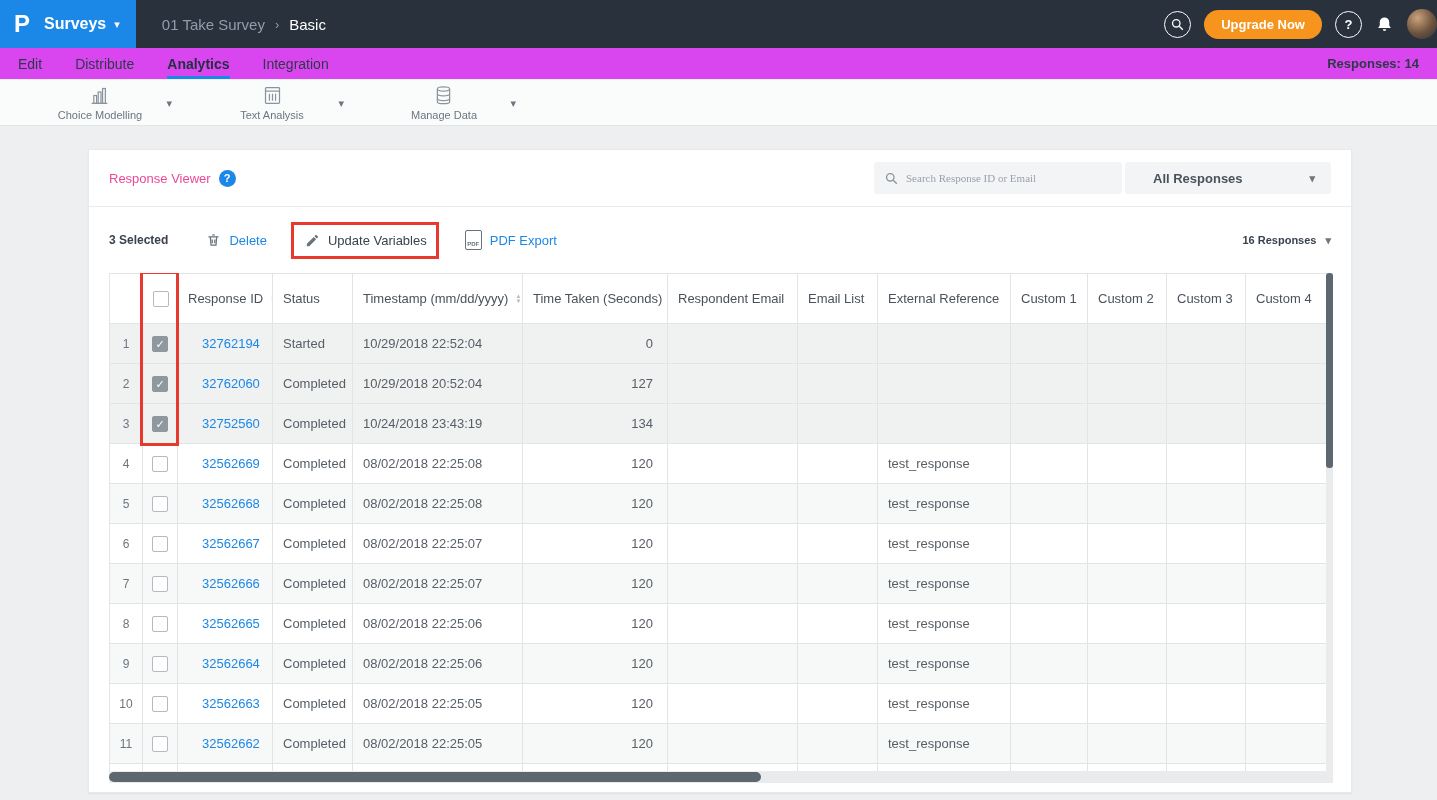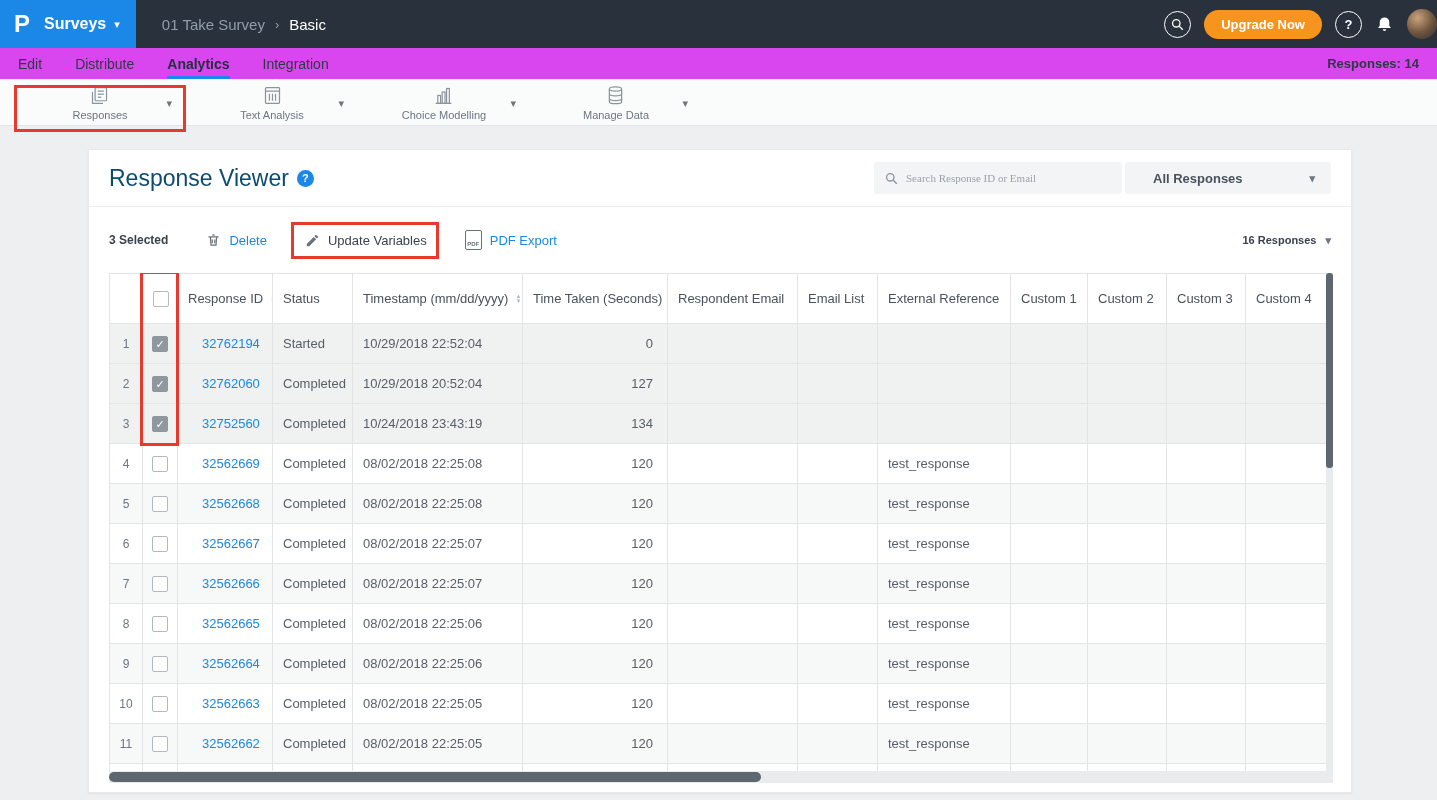--- a/index.html
+++ b/index.html
@@ -35,21 +35,21 @@
   .tool-item { display:flex; flex-direction:column; align-items:center; gap:3px; cursor:pointer; color:#8b949c; }
   .tool-label { font-size:11px; color:#6d7680; white-space:nowrap; }
   .tool-caret { position:absolute; right:14px; top:50%; transform:translateY(-50%); color:#6d7680; font-size:11px; cursor:pointer; }
   .annotation { border:3px solid #e8392e; position:absolute; pointer-events:none; z-index:10; }
   .annotation-responses { left:0; right:0; top:5px; bottom:-7px; }
 
   
   .page { padding:23px 0 0 88px; }
   .card { width:1264px; background:#fff; border:1px solid #e7e9ea; box-shadow:0 1px 2px rgba(0,0,0,0.06); }
   .card-header { height:57px; display:flex; align-items:center; padding:0 20px; border-bottom:1px solid #e9ebec; }
-  .viewer-title { font-size:23px; color:#0c4a6e; }
+  .viewer-title { font-size:13px; color:#ec4899; }
   .help-badge { width:17px; height:17px; border-radius:50%; background:#1b87e6; color:#fff; font-size:11px; font-weight:bold; display:flex; align-items:center; justify-content:center; margin-left:8px; cursor:pointer; }
   .header-right { margin-left:auto; display:flex; gap:3px; }
   .search-box { width:248px; height:32px; background:#f3f4f5; border-radius:3px; display:flex; align-items:center; padding:0 11px; gap:8px; color:#8a939c; }
   .search-input { flex:1; border:none; background:transparent; outline:none; font-family:Liberation Serif, serif; font-size:11px; color:#555; }
   .search-input::placeholder { color:#9aa2ab; }
   .filter-select { width:206px; height:32px; background:#f3f4f5; border-radius:3px; display:flex; align-items:center; justify-content:space-between; padding:0 16px 0 28px; font-size:13px; font-weight:bold; color:#49525c; cursor:pointer; }
   .filter-select .caret { color:#6d7680; font-size:11px; }
 
   
   .actions { height:66px; display:flex; align-items:center; padding:0 20px; }
@@ -137,61 +137,45 @@
 <div class="nav">
   <div class="tab">Edit</div>
   <div class="tab">Distribute</div>
   <div class="tab active">Analytics</div>
   <div class="tab">Integration</div>
   <div class="nav-right">Responses: 14</div>
 </div>
 
 <div class="toolbar">
   <div class="tool-group">
-    <div class="annotation annotation-responses"></div>
     <div class="tool-item">
       <span>
         <svg width="23" height="21" viewBox="0 0 24 24" fill="none" stroke="currentColor" stroke-width="1.4">
-            <path d="M4 8v13h12"></path>
-            <rect x="7" y="3" width="13" height="15" rx="1"></rect>
-            <line x1="10" y1="7" x2="17" y2="7"></line>
-            <line x1="10" y1="10.5" x2="17" y2="10.5"></line>
-            <line x1="10" y1="14" x2="14" y2="14"></line>
+            <path d="M3 21h18"></path>
+            <rect x="5.5" y="12" width="3.2" height="9"></rect>
+            <rect x="10.5" y="8" width="3.2" height="13"></rect>
+            <rect x="15.5" y="4" width="3.2" height="17"></rect>
           </svg>
       </span>
-      <span class="tool-label">Responses</span>
+      <span class="tool-label">Choice Modelling</span>
     </div>
     <span class="tool-caret caret"></span>
   </div>
   <div class="tool-group">
     <div class="tool-item">
       <span>
         <svg width="23" height="21" viewBox="0 0 24 24" fill="none" stroke="currentColor" stroke-width="1.4">
             <rect x="4" y="3" width="16" height="18" rx="1"></rect>
             <line x1="4" y1="7" x2="20" y2="7"></line>
             <line x1="8.5" y1="10" x2="8.5" y2="18"></line>
             <line x1="12" y1="10" x2="12" y2="18"></line>
             <line x1="15.5" y1="10" x2="15.5" y2="18"></line>
           </svg>
       </span>
       <span class="tool-label">Text Analysis</span>
-    </div>
-    <span class="tool-caret caret"></span>
-  </div>
-  <div class="tool-group">
-    <div class="tool-item">
-      <span>
-        <svg width="23" height="21" viewBox="0 0 24 24" fill="none" stroke="currentColor" stroke-width="1.4">
-            <path d="M3 21h18"></path>
-            <rect x="5.5" y="12" width="3.2" height="9"></rect>
-            <rect x="10.5" y="8" width="3.2" height="13"></rect>
-            <rect x="15.5" y="4" width="3.2" height="17"></rect>
-          </svg>
-      </span>
-      <span class="tool-label">Choice Modelling</span>
     </div>
     <span class="tool-caret caret"></span>
   </div>
   <div class="tool-group">
     <div class="tool-item">
       <span>
         <svg width="23" height="21" viewBox="0 0 24 24" fill="none" stroke="currentColor" stroke-width="1.4">
             <ellipse cx="12" cy="4.5" rx="7" ry="2.4"></ellipse>
             <path d="M5 4.5v5.5c0 1.3 3.1 2.4 7 2.4s7-1.1 7-2.4V4.5"></path>
             <path d="M5 10v5.5c0 1.3 3.1 2.4 7 2.4s7-1.1 7-2.4V10"></path>

